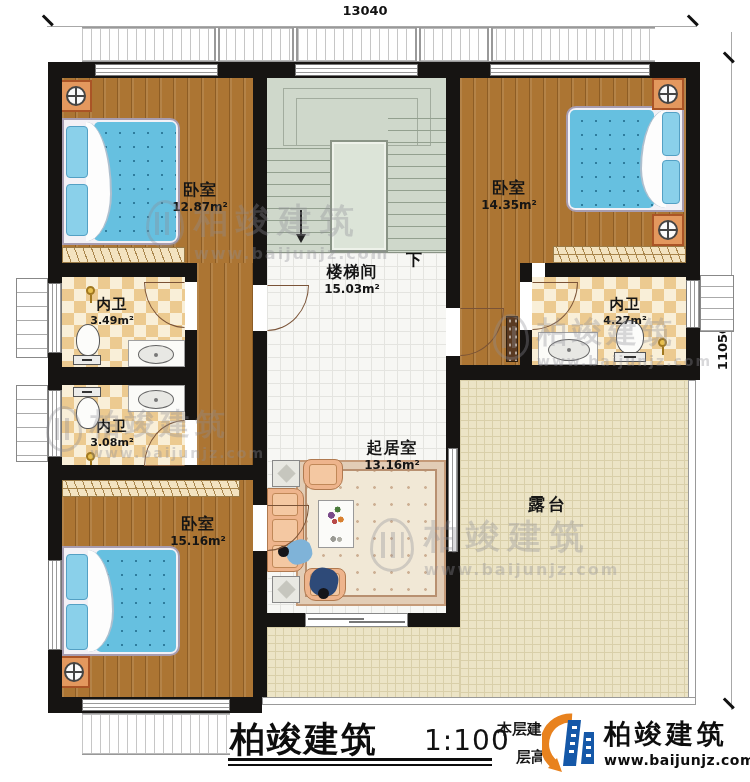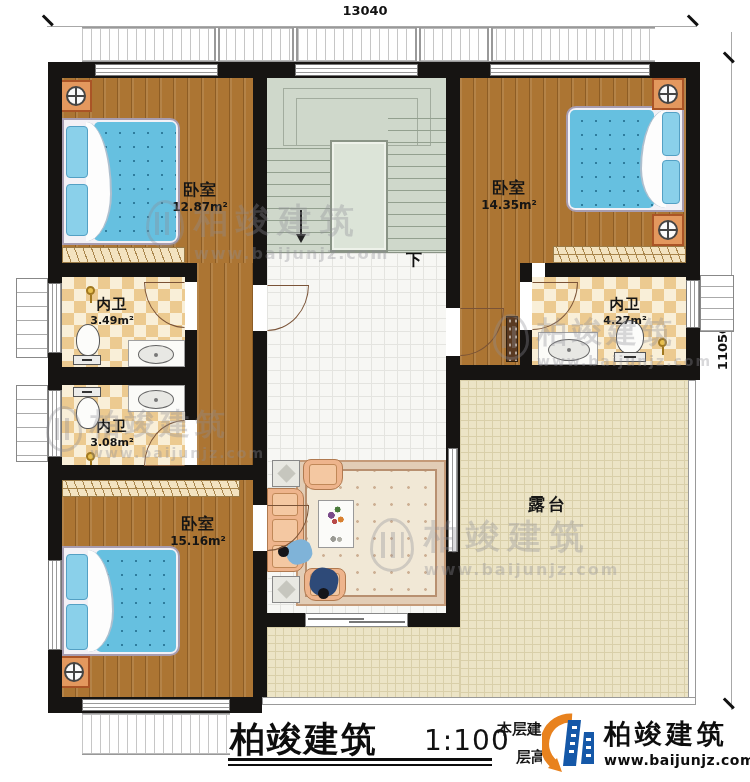--- a/index.html
+++ b/index.html
@@ -291,40 +291,48 @@
   <div class="door br" style="left:267px;top:285px;width:42px;height:46px"></div>
   <div class="door br" style="left:267px;top:505px;width:42px;height:46px"></div>
   <div class="door br" style="left:460px;top:308px;width:44px;height:48px"></div>
   <div class="door br" style="left:532px;top:282px;width:46px;height:48px"></div>
   <div class="slide" style="left:305px;top:613px;width:103px;height:14px"></div>
 
   <div class="rlabel" style="left:150px;top:180px;width:100px">
     <div class="nm">卧室</div>
     <div class="ar">12.87m²</div>
   </div>
+  <div class="rlabel" style="left:302px;top:262px;width:100px">
+    <div class="nm">楼梯间</div>
+    <div class="ar">15.03m²</div>
+  </div>
   <div class="downlbl" style="left:406px;top:250px">下</div>
   <div class="rlabel" style="left:459px;top:178px;width:100px">
     <div class="nm">卧室</div>
     <div class="ar">14.35m²</div>
   </div>
   <div class="rlabel sm" style="left:62px;top:296px;width:100px">
     <div class="nm">内卫</div>
     <div class="ar">3.49m²</div>
   </div>
   <div class="rlabel sm" style="left:62px;top:418px;width:100px">
     <div class="nm">内卫</div>
     <div class="ar">3.08m²</div>
   </div>
   <div class="rlabel sm" style="left:575px;top:296px;width:100px">
     <div class="nm">内卫</div>
     <div class="ar">4.27m²</div>
   </div>
   <div class="rlabel" style="left:148px;top:514px;width:100px">
     <div class="nm">卧室</div>
     <div class="ar">15.16m²</div>
+  </div>
+  <div class="rlabel" style="left:342px;top:438px;width:100px">
+    <div class="nm">起居室</div>
+    <div class="ar">13.16m²</div>
   </div>
   <div class="rlabel" style="left:508px;top:494px;width:80px">
     <div class="nm" style="font-size:17px;letter-spacing:3px">露台</div>
   </div>
 
   <div class="wm" style="left:148px;top:198px">
     <div class="wm-glyph" style="left:-2px;top:2px;width:38px;height:48px"></div>
     <div class="big" style="margin-left:46px">柏竣建筑</div>
     <div class="url" style="margin-left:46px">www.baijunjz.com</div>
   </div>

